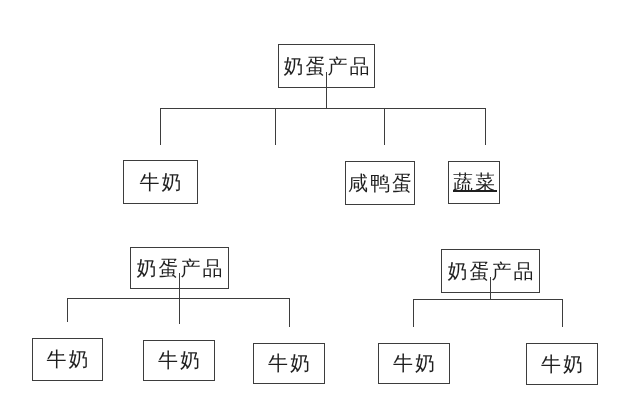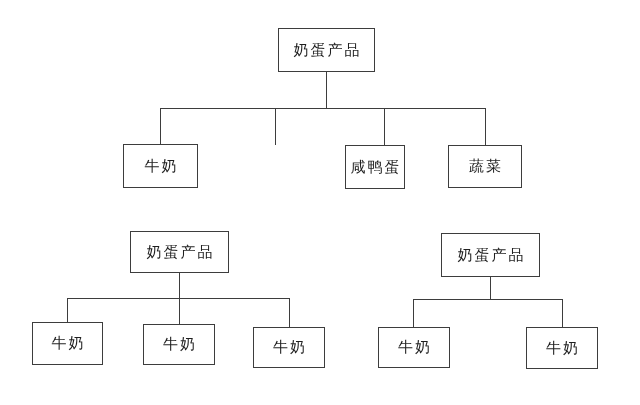--- a/index.html
+++ b/index.html
@@ -16,25 +16,26 @@
     font-family: "Liberation Serif", "DejaVu Serif", serif;
   }
   .node {
     position: absolute;
     box-sizing: border-box;
     border: 1px solid #3d3d3d;
     background: #ffffff;
     display: flex;
     align-items: center;
     justify-content: center;
-    font-size: 15px;
+    font-size: 20px;
     color: #1f1f1f;
     letter-spacing: 2px;
     text-indent: 2px;
     white-space: nowrap;
+    margin-top: 16px;
   }
   .vline {
     position: absolute;
     width: 1px;
     background: #3d3d3d;
   }
   .hline {
     position: absolute;
     height: 1px;
     background: #3d3d3d;
@@ -48,22 +49,22 @@
   <div class="node" style="left:278px; top:28px; width:97px; height:44px;">奶蛋产品</div>
 
   <div class="vline" style="left:326px; top:72px; height:36px;"></div>
   <div class="hline" style="left:160px; top:108px; width:325px;"></div>
   <div class="vline" style="left:160px; top:108px; height:37px;"></div>
   <div class="vline" style="left:275px; top:108px; height:37px;"></div>
   <div class="vline" style="left:384px; top:108px; height:37px;"></div>
   <div class="vline" style="left:485px; top:108px; height:37px;"></div>
 
   <div class="node" style="left:123px; top:144px; width:75px; height:44px;">牛奶</div>
-  <div class="node" style="left:345px; top:145px; width:60px; height:44px;">咸鸭蛋</div>
-  <div class="node" style="left:448px; top:145px; width:74px; height:43px;">蔬菜</div>
+  <div class="node" style="left:345px; top:145px; width:70px; height:44px;">咸鸭蛋</div>
+  <div class="node" style="left:448px; top:145px; width:52px; height:43px;text-decoration:underline;">蔬菜</div>
 
   <div class="node" style="left:130px; top:231px; width:99px; height:42px;">奶蛋产品</div>
 
   <div class="vline" style="left:179px; top:273px; height:25px;"></div>
   <div class="hline" style="left:67px; top:298px; width:222px;"></div>
   <div class="vline" style="left:67px; top:298px; height:24px;"></div>
   <div class="vline" style="left:179px; top:298px; height:26px;"></div>
   <div class="vline" style="left:289px; top:298px; height:29px;"></div>
 
   <div class="node" style="left:32px; top:322px; width:71px; height:43px;">牛奶</div>

